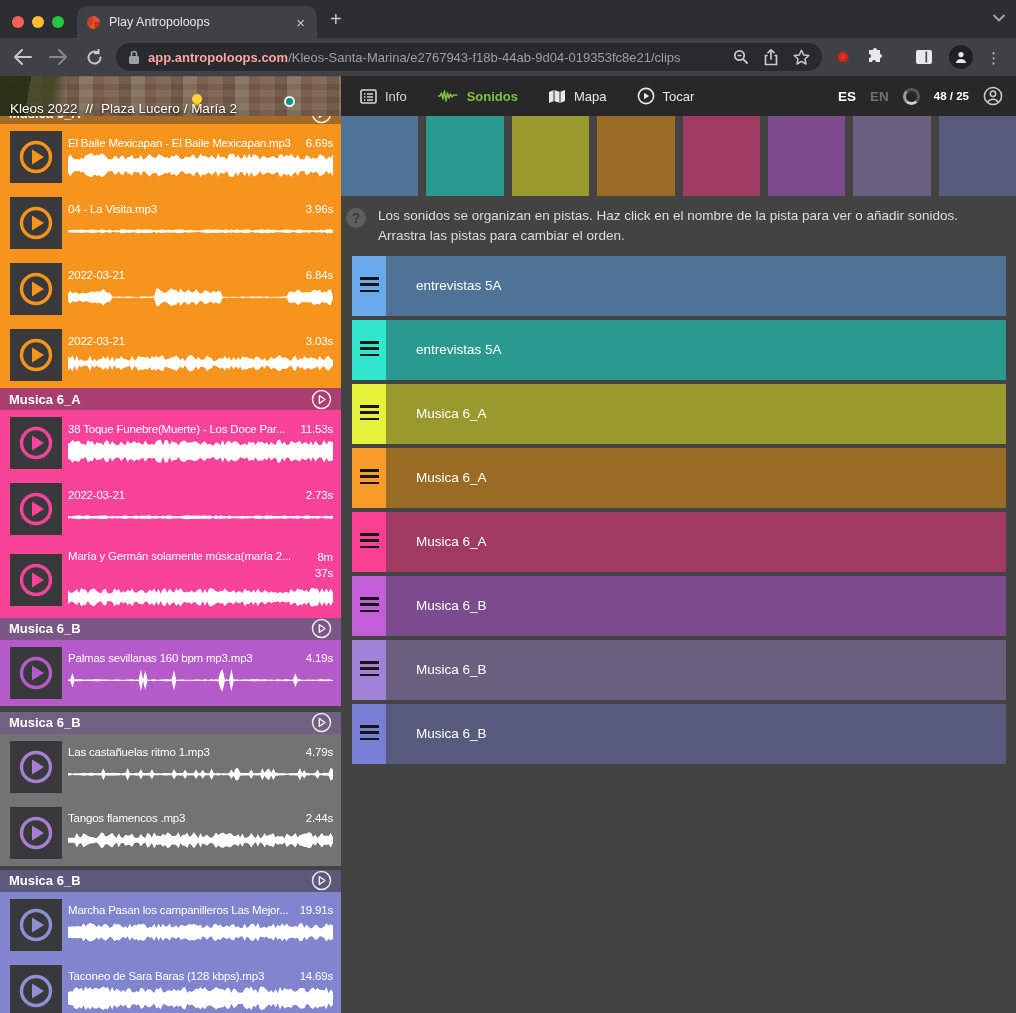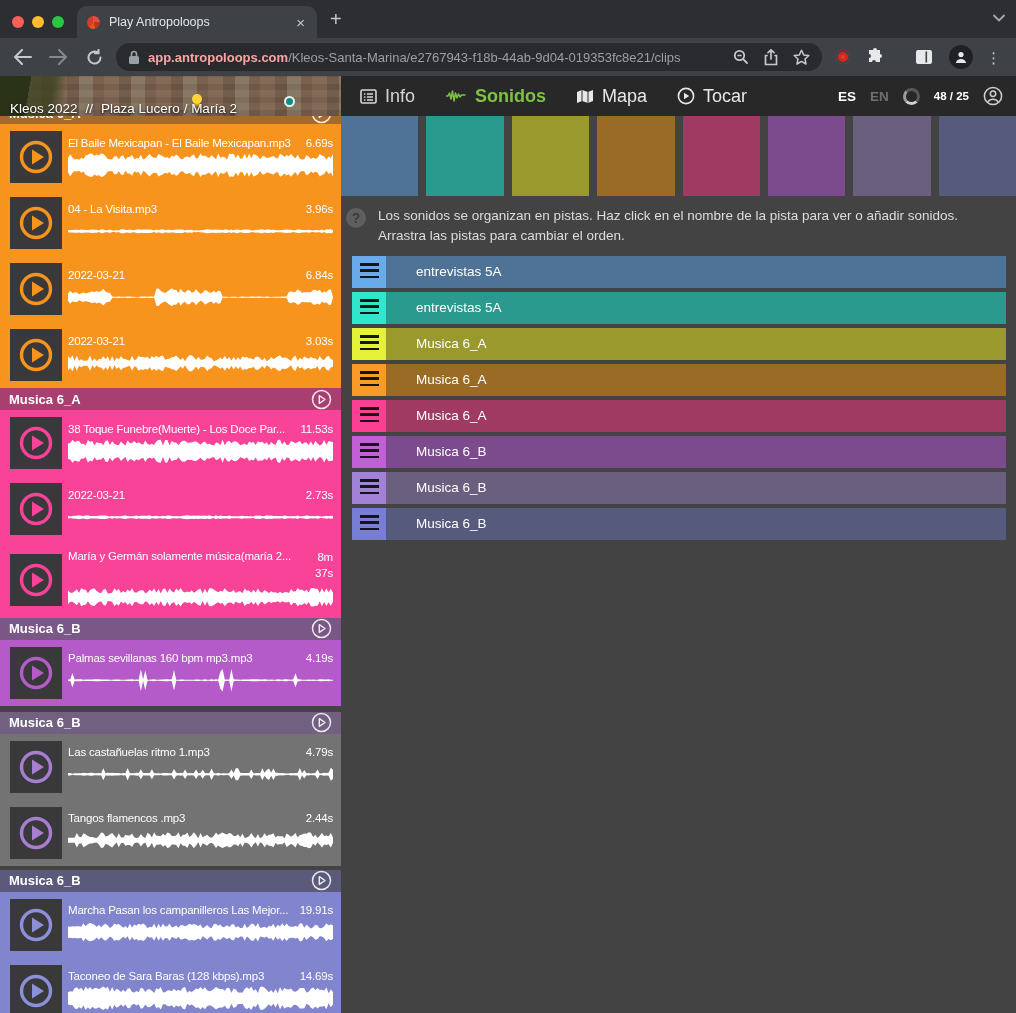--- a/index.html
+++ b/index.html
@@ -43,21 +43,21 @@
       linear-gradient(100deg, rgba(45,60,25,.95) 0 9%, rgba(75,85,40,.8) 9% 16%, rgba(0,0,0,0) 20%),
       repeating-linear-gradient(90deg, rgba(198,150,125,.45) 0 15px, rgba(148,108,88,.45) 15px 27px, rgba(214,192,160,.45) 27px 41px, rgba(170,120,100,.45) 41px 52px),
       repeating-linear-gradient(0deg, rgba(115,88,70,.35) 0 6px, rgba(185,162,132,.35) 6px 13px);
   }
   .pin { position:absolute; border-radius:50%; }
   .pin-yellow { left:192px; top:18px; width:10px; height:10px; background:#ffd43b; box-shadow:0 4px 0 -2px #e0a800; }
   .pin-teal { left:284px; top:20px; width:11px; height:11px; background:#0e8f86; border:2px solid #e8f4f2; }
   .breadcrumb { position:absolute; left:10px; top:0; height:100%; display:flex; align-items:flex-end; gap:8px;
                 color:#fff; font-size:13.5px; text-shadow:0 1px 3px rgba(0,0,0,.9); white-space:nowrap; }
   .headnav { flex:1; display:flex; align-items:center; padding-left:19px; gap:30px; }
-  .navitem { display:flex; align-items:center; gap:8px; color:#d4d6d8; font-size:18px; cursor:default; }
+  .navitem { display:flex; align-items:center; gap:8px; color:#d4d6d8; font-size:13px; cursor:default; }
   .navitem.active { font-weight:bold; }
   .headright { margin-left:auto; display:flex; align-items:center; gap:14px; padding-right:13px; }
   .lang-es { color:#fff; font-size:13.5px; font-weight:bold; }
   .lang-en { color:#6d6f70; font-size:13.5px; font-weight:bold; }
   .spinner { width:17px; height:17px; border-radius:50%; border:3px solid #55585a; border-bottom-color:#cfd2d4; border-left-color:#9b9ea0; }
   .counter { color:#fff; font-size:11.5px; font-weight:bold; white-space:nowrap; }
 
   
   .content { position:absolute; top:116px; left:0; right:0; bottom:0; display:flex; background:#434343; }
 
@@ -83,21 +83,21 @@
 
   
   .main { flex:1; min-width:0; }
   .swatches { display:flex; gap:8px; height:80px; }
   .swatch { flex:1; }
   .hint { display:flex; gap:12px; margin:10px 10px 0 5px; color:#dddddd; font-size:13.5px; line-height:1.5; }
   .qicon { width:20px; height:20px; flex:0 0 20px; border-radius:50%; background:#5e5e5e; color:#3b3b3b;
            font-weight:bold; font-size:14px; display:flex; align-items:center; justify-content:center; margin-top:2px; }
   .hint-text { max-width:630px; }
   .rows { margin:9px 0 0 11px; width:654px; }
-  .track-row { display:flex; height:32px; margin-bottom:4px; cursor:grab; }
+  .track-row { display:flex; height:60px; margin-bottom:4px; cursor:grab; }
   .handle { width:34px; flex:0 0 34px; display:flex; align-items:center; justify-content:center; }
   .hamburger { width:19px; height:17px;
     background:repeating-linear-gradient(to bottom, #151515 0 2.6px, rgba(0,0,0,0) 2.6px 6.3px); }
   .row-body { flex:1; display:flex; align-items:center; padding-left:30px; color:#fff; font-size:13.5px; }
 
   svg { display:block; }
 </style>
 </head>
 <body>
 

